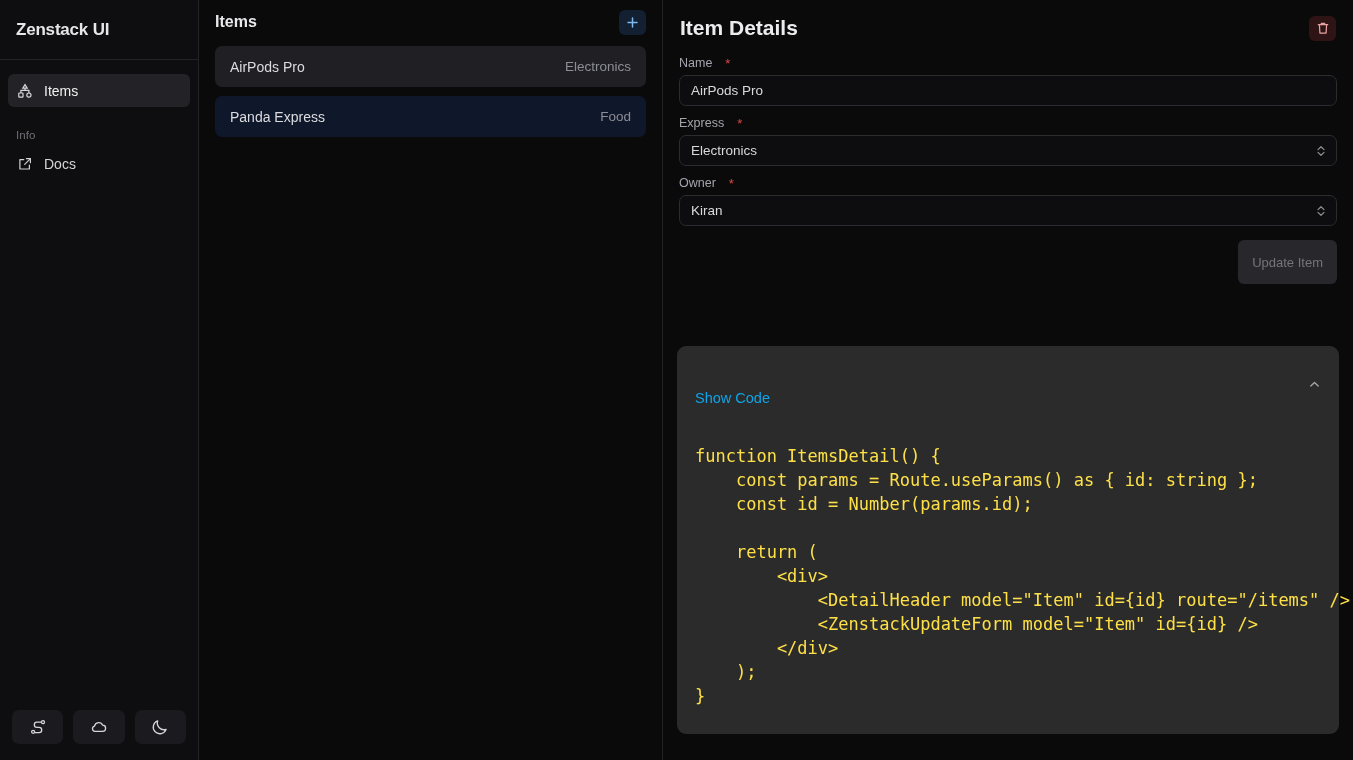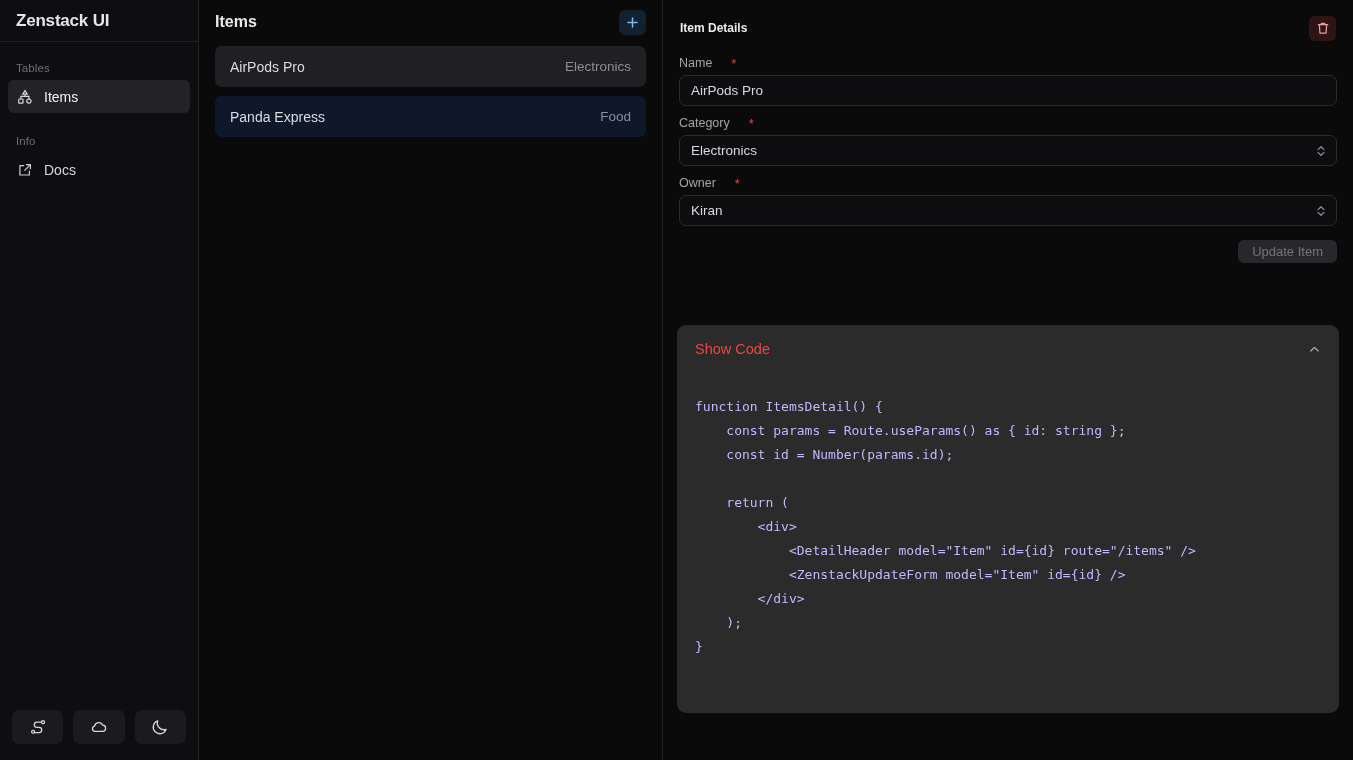--- a/index.html
+++ b/index.html
@@ -14,21 +14,21 @@
 
   
   .sidebar {
     width: 199px; height: 760px;
     background: #0e0e10;
     border-right: 1px solid #232326;
     display: flex; flex-direction: column;
     flex: 0 0 199px;
   }
   .brand {
-    height: 42px;
+    height: 60px;
     display: flex; align-items: center;
     padding: 0 16px;
     border-bottom: 1px solid #232326;
   }
   .brand-title {
     font-size: 17px; font-weight: bold; color: #e6e6e8;
     letter-spacing: -0.2px;
   }
   .nav { flex: 1 1 auto; padding: 14px 8px 0 8px; overflow: hidden; }
   .nav-group-label {
@@ -105,35 +105,35 @@
     flex: 1 1 auto; height: 760px;
     background: #0a0a0b;
     padding: 0 14px;
     overflow: hidden;
   }
   .detail-head {
     height: 56px;
     display: flex; align-items: center; justify-content: space-between;
     padding: 0 3px;
   }
-  .detail-title { font-size: 12px; font-weight: bold; color: #ececee; }
+  .detail-title { font-size: 21px; font-weight: bold; color: #ececee; }
   .delete-btn {
     width: 27px; height: 25px;
     background: #2e1414;
     border-radius: 6px;
     display: flex; align-items: center; justify-content: center;
     cursor: pointer;
   }
   .delete-btn svg { display: block; }
 
   .form { padding: 0 2px; }
   .field { margin-bottom: 10px; }
   .field-label {
     font-size: 12.5px; color: #a4a4ac;
-    margin-bottom: 5px; display: flex; align-items: center; gap: 19px;
+    margin-bottom: 5px; display: flex; align-items: center; gap: 13px;
   }
   .req { color: #e0473f; font-size: 13px; line-height: 1; }
   .text-input {
     width: 100%; height: 31px;
     background: #0d0d0f;
     border: 1px solid #2b2b30;
     border-radius: 7px;
     color: #d9d9dd; font-size: 13.5px;
     padding: 0 11px;
     font-family: "Liberation Sans", sans-serif;
@@ -155,66 +155,65 @@
     transform: translateY(-50%);
     pointer-events: none;
   }
   .select-chev svg { display: block; }
 
   .actions {
     display: flex; justify-content: flex-end;
     margin-top: 14px;
   }
   .update-btn {
-    height: 23px;
+    height: 44px;
     background: #28282c;
     color: #747479;
     border: none; border-radius: 6px;
     font-size: 13px; padding: 0 14px;
     font-family: "Liberation Sans", sans-serif;
     cursor: default;
   }
 
   
   .code-card {
     margin-top: 62px;
     background: #2b2b2b;
     border-radius: 9px;
     padding: 16px 18px 18px 18px;
     height: 388px;
   }
   .code-head {
     display: flex; align-items: center; justify-content: space-between;
     cursor: pointer;
   }
-  .code-title { font-size: 14.5px; color: #ef4444; }
+  .code-title { font-size: 14.5px; color: #0ea5e9; margin-top: 28px; }
   .code-chev svg { display: block; }
   .code-body {
     margin-top: 38px;
     font-family: "DejaVu Sans Mono", monospace;
-    font-size: 13px;
+    font-size: 17px;
     line-height: 24px;
-    color: #c4b5fd;
+    color: #fde047;
     white-space: pre;
   }
 </style>
 </head>
 <body>
 
 <div class="app">
 
   <aside class="sidebar">
 
     <div class="brand">
       <span class="brand-title">Zenstack UI</span>
     </div>
 
     <nav class="nav">
 
-      <div class="nav-group-label">Tables</div>
 
       <div class="nav-item active">
         <span class="ico">
           <svg width="16" height="16" viewBox="0 0 16 16" fill="none" stroke="#d8d8dc" stroke-width="1.2">
             <path d="M8 1.6 L10.2 5.2 L5.8 5.2 Z"></path>
             <rect x="1.8" y="10" width="4.2" height="4.2" rx="0.5"></rect>
             <circle cx="11.9" cy="12.1" r="2.1"></circle>
             <path d="M8 5.2 V7.4 M3.9 10 V7.4 H11.9 V10"></path>
           </svg>
         </span>
@@ -320,21 +319,21 @@
       <div class="field">
         <div class="field-label">
           <span>Name</span>
           <span class="req">*</span>
         </div>
         <input class="text-input" type="text" value="AirPods Pro" style="">
       </div>
 
       <div class="field">
         <div class="field-label">
-          <span>Category</span>
+          <span>Express</span>
           <span class="req">*</span>
         </div>
         <div class="select-wrap">
           <div class="select-box">Electronics</div>
           <span class="select-chev">
             <svg width="12" height="14" viewBox="0 0 12 14" fill="none" stroke="#8d8d95" stroke-width="1.2" stroke-linecap="round" stroke-linejoin="round">
               <path d="M3 5.6 L6 2.7 L9 5.6"></path>
               <path d="M3 8.4 L6 11.3 L9 8.4"></path>
             </svg>
           </span>

